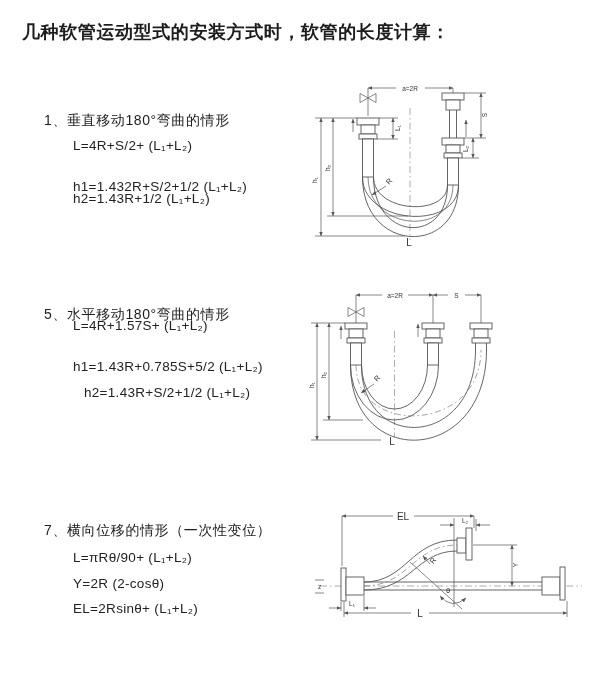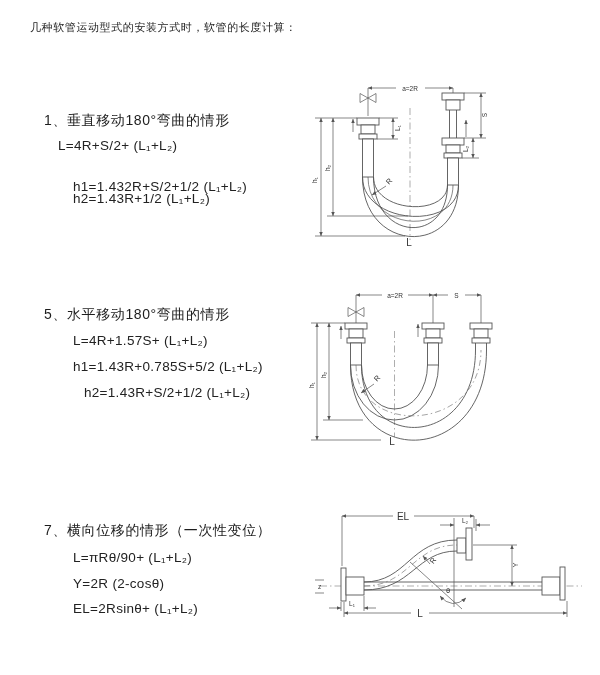--- a/index.html
+++ b/index.html
@@ -1,21 +1,21 @@
 <!DOCTYPE html>
 <html><head>
 <meta charset="utf-8">
 <style>
   html,body{margin:0;padding:0;}
   body{
     width:600px;height:675px;background:#ffffff;position:relative;overflow:hidden;
     font-family:"Liberation Sans","DejaVu Sans",sans-serif;color:#1d1d1d;
   }
   .page-title{
-    position:absolute;left:30px;top:20px;font-size:11px;font-weight:400;letter-spacing:.6px;
+    position:absolute;left:22px;top:20px;font-size:18px;font-weight:700;letter-spacing:.6px;
   }
   .section-heading{
     position:absolute;font-size:14px;font-weight:400;letter-spacing:.6px;
   }
   .formula{
     position:absolute;font-size:13.5px;font-weight:400;letter-spacing:.3px;color:#222;
   }
   .diagram{position:absolute;}
   svg{display:block;}
   svg text{font-family:"Liberation Sans","DejaVu Sans",sans-serif;fill:#333;}
@@ -28,26 +28,26 @@
   .dtxt{font-size:6.5px;}
   .dtxt8{font-size:7.5px;}
   .ltxt{font-size:10px;}
 </style>
 </head>
 <body>
 
 <div class="page-title">几种软管运动型式的安装方式时，软管的长度计算：</div>
 
 <div class="section-heading" style="left:44px;top:112px">1、垂直移动180°弯曲的情形</div>
-<div class="formula" style="left:58px;top:138px">L=4R+S/2+ (L₁+L₂)</div>
+<div class="formula" style="left:73px;top:138px">L=4R+S/2+ (L₁+L₂)</div>
 <div class="formula" style="left:73px;top:179px">h1=1.432R+S/2+1/2 (L₁+L₂)</div>
 <div class="formula" style="left:73px;top:191px">h2=1.43R+1/2 (L₁+L₂)</div>
 
 <div class="section-heading" style="left:44px;top:306px">5、水平移动180°弯曲的情形</div>
-<div class="formula" style="left:73px;top:333px">L=4R+1.57S+ (L₁+L₂)</div>
+<div class="formula" style="left:73px;top:318px">L=4R+1.57S+ (L₁+L₂)</div>
 <div class="formula" style="left:73px;top:359px">h1=1.43R+0.785S+5/2 (L₁+L₂)</div>
 <div class="formula" style="left:84px;top:385px">h2=1.43R+S/2+1/2 (L₁+L₂)</div>
 
 <div class="section-heading" style="left:44px;top:522px">7、横向位移的情形（一次性变位）</div>
 <div class="formula" style="left:73px;top:550px">L=πRθ/90+ (L₁+L₂)</div>
 <div class="formula" style="left:73px;top:576px">Y=2R (2-cosθ)</div>
 <div class="formula" style="left:73px;top:601px">EL=2Rsinθ+ (L₁+L₂)</div>
 
 <div class="diagram" style="left:305px;top:62px">
 <svg width="290" height="195" viewBox="0 0 290 195">

